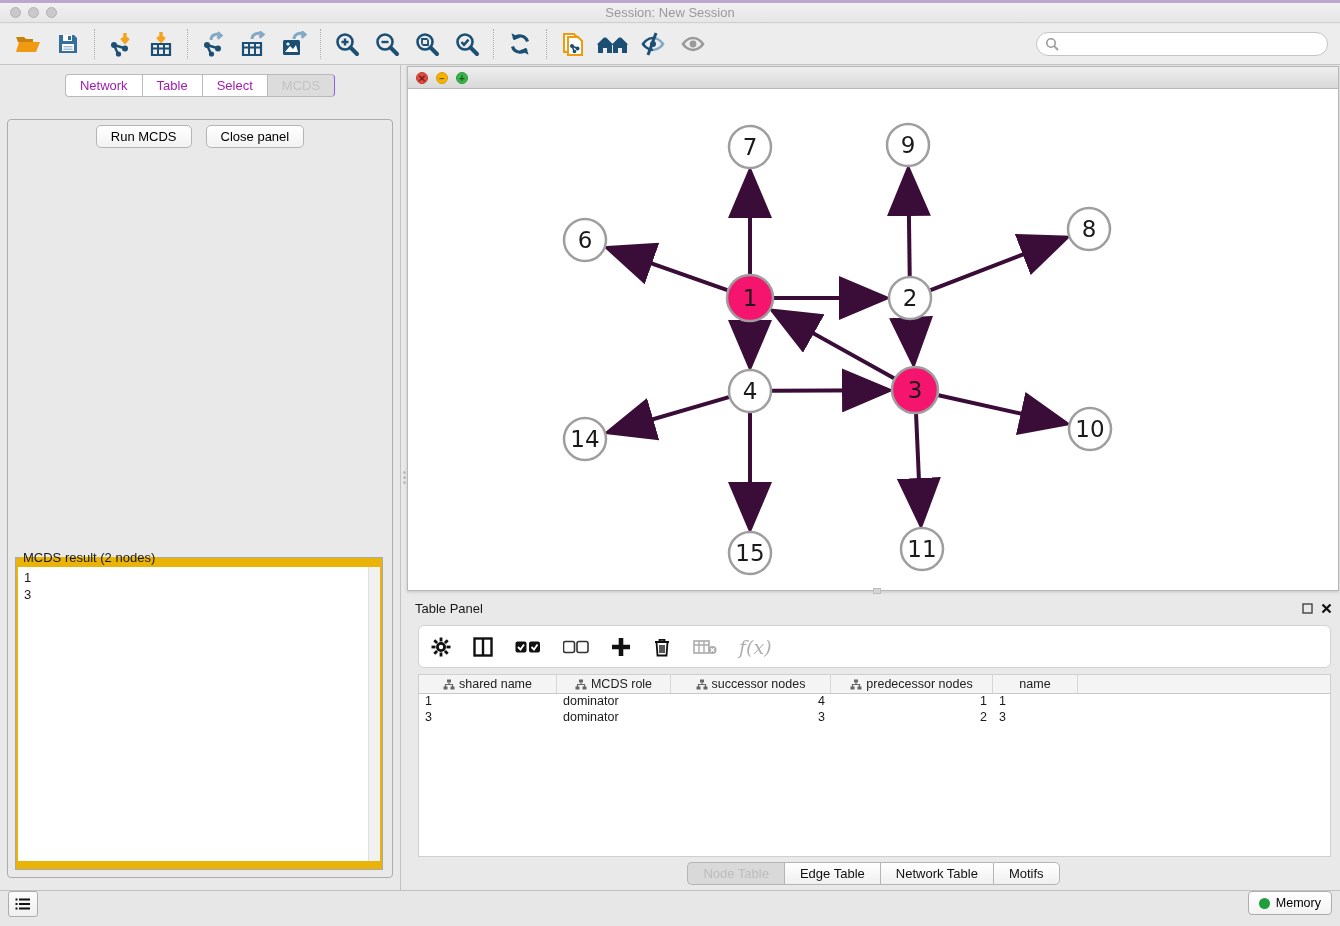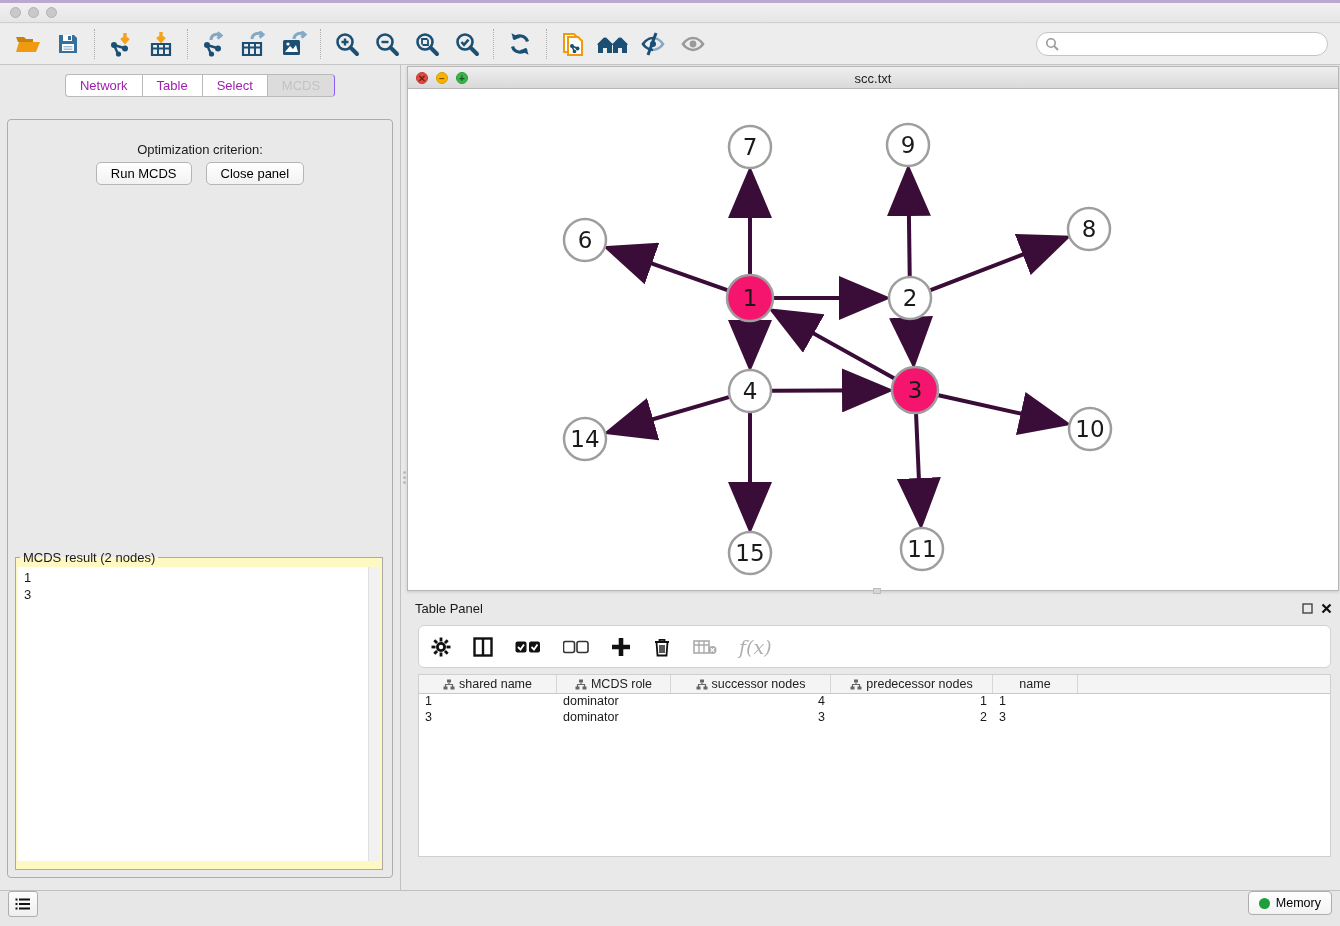--- a/index.html
+++ b/index.html
@@ -32,21 +32,21 @@
   .ctab { font-size:13px; padding:3px 14px; background:#fff; border:1px solid #B9B9B9; border-right:none; color:#a21caf; cursor:pointer; }
   .ctab:first-child { border-radius:4px 0 0 4px; }
   .ctab:last-child { border-radius:0 4px 4px 0; border-right:1px solid #8b5cf6; }
   .ctab.active { background:#DCDCDC; color:#C3C3C3; }
   .cp-box { position:absolute; left:7px; right:7px; top:55px; bottom:12px; border:1px solid #ADADAD; border-radius:4px; margin-top:-1px; }
   .opt-label { text-align:center; margin-top:22px; font-size:13px; }
   .dropdown { margin:9px 38px 0 38px; height:23px; background:#fff; border:1px solid #B5B5B5; border-radius:5px; display:flex; align-items:center; padding:0 6px 0 10px; font-size:13px; cursor:pointer; }
   .dropdown .dd-label { flex:1; }
   .btn-row { display:flex; justify-content:center; gap:14px; margin-top:5px; }
   .btn { font-size:13px; background:linear-gradient(#FFFFFF,#F2F2F2); border:1px solid #B5B5B5; border-radius:5px; padding:3px 14px; cursor:pointer; font-family:"Liberation Sans",sans-serif; }
-  fieldset.result { position:absolute; left:7px; right:9px; top:430px; bottom:7px; border:1px solid #A9A9A9; background:#fef9c3; padding:0; }
+  fieldset.result { position:absolute; left:7px; right:9px; top:430px; bottom:7px; border:1px solid #A9A9A9; background:#eab308; padding:0; }
   fieldset.result legend { font-size:13px; margin-left:4px; padding:0 3px; }
   .result-area { position:absolute; left:2px; right:14px; top:2px; bottom:2px; background:#fff; font-size:13px; padding:2px 6px; white-space:pre-line; line-height:17px; }
   .result-scrollbar { position:absolute; right:2px; top:2px; bottom:2px; width:12px; background:#F1F1F1; border-left:1px solid #E0E0E0; }
 
   
   .net-window { position:absolute; left:407px; top:66px; width:932px; height:525px; background:#fff; border:1px solid #B7B7B7; box-shadow:0 1px 3px rgba(0,0,0,.15); }
   .net-titlebar { height:22px; background:linear-gradient(#EFEFEF,#D9D9D9); border-bottom:1px solid #B7B7B7; position:relative; }
   .net-dots { position:absolute; left:8px; top:5px; display:flex; gap:8px; }
   .net-dot { width:12px; height:12px; border-radius:50%; font-size:10px; font-weight:bold; line-height:12px; text-align:center; color:rgba(0,0,0,.55); cursor:pointer; }
   .net-dot.red { background:#E5493F; border:1px solid #C33B32; }
@@ -80,20 +80,21 @@
 </style>
 </head>
 <body>
 
 <div class="titlebar">
   <div class="tl-dots">
     <span class="tl-dot"></span>
     <span class="tl-dot"></span>
     <span class="tl-dot"></span>
   </div>
+  <div class="win-title">Session: New Session</div>
 </div>
 
 <div class="toolbar">
   <button class="tb">
     <svg width="28" height="24" viewBox="0 0 28 24">
       <path d="M2 5h8l2 2h7v3H4z" fill="#C8820B"></path>
         <path d="M5 10h21l-4 10H2z" fill="#EF9A10"></path>
     </svg>
   </button>
   <button class="tb">
@@ -228,21 +229,20 @@
 </div>
 
 <div class="control-panel">
   <div class="ctab-row">
       <div class="ctab">Network</div>
       <div class="ctab">Table</div>
       <div class="ctab">Select</div>
       <div class="ctab active">MCDS</div>
     </div>
   <div class="cp-box">
-    <div class="opt-label">Optimization criterion:</div>
     <div class="btn-row">
       <button class="btn">Run MCDS</button>
       <button class="btn">Close panel</button>
     </div>
     <fieldset class="result">
       <legend>MCDS result (2 nodes)</legend>
       <div style="position:relative; height:calc(100% - 6px);">
         <div class="result-area">1
 3</div>
         <div class="result-scrollbar"></div>
@@ -256,21 +256,20 @@
     <i></i>
   </div>
 
 <div class="net-window">
   <div class="net-titlebar">
     <div class="net-dots">
       <span class="net-dot red" style="background:#E5493F;border:1px solid #C33B32;">✕</span>
       <span class="net-dot" style="background:#F7B200;border:1px solid #D99E06;">−</span>
       <span class="net-dot" style="background:#39B54A;border:1px solid #2E9A3D;">+</span>
     </div>
-    <span class="net-title">scc.txt</span>
   </div>
   <svg class="net-canvas" width="930" height="501" viewBox="0 0 930 501">
       <defs>
         <marker id="arrow" markerWidth="13" markerHeight="11" refX="11" refY="5.5" orient="auto">
           <path d="M0,0 L13,5.5 L0,11 z" fill="#3A0D38"></path>
         </marker>
       </defs>
       <line x1="342" y1="185" x2="342" y2="85" stroke="#3A0D38" stroke-width="4" marker-end="url(#arrow)"></line>
       <line x1="319.35811677585554" y1="201.0410349878765" x2="202.4721186271625" y2="159.95383563863894" stroke="#3A0D38" stroke-width="4" marker-end="url(#arrow)"></line>
       <line x1="366" y1="209" x2="475" y2="209" stroke="#3A0D38" stroke-width="4" marker-end="url(#arrow)"></line>
@@ -463,20 +462,26 @@
         </div>
         <div class="t-row">
           <div class="t-cell" style="width: 138px; text-align: left;">3</div>
           <div class="t-cell" style="width: 114px; text-align: left;">dominator</div>
           <div class="t-cell" style="width: 160px; text-align: right;">3</div>
           <div class="t-cell" style="width: 162px; text-align: right;">2</div>
           <div class="t-cell" style="width: 85px; text-align: left;">3</div>
         </div>
       </div>
   </div>
+  <div class="tp-tabs">
+      <div class="ttab active">Node Table</div>
+      <div class="ttab">Edge Table</div>
+      <div class="ttab">Network Table</div>
+      <div class="ttab">Motifs</div>
+    </div>
 </div>
 
 <div class="statusbar">
   <button class="status-left-btn">
     <svg width="16" height="14" viewBox="0 0 16 14">
       <path d="M4 2.5h11M4 7h11M4 11.5h11" stroke="#111" stroke-width="2"></path>
       <rect x="0.5" y="1.5" width="2" height="2" fill="#111"></rect>
         <rect x="0.5" y="6" width="2" height="2" fill="#111"></rect>
         <rect x="0.5" y="10.5" width="2" height="2" fill="#111"></rect>
     </svg>

